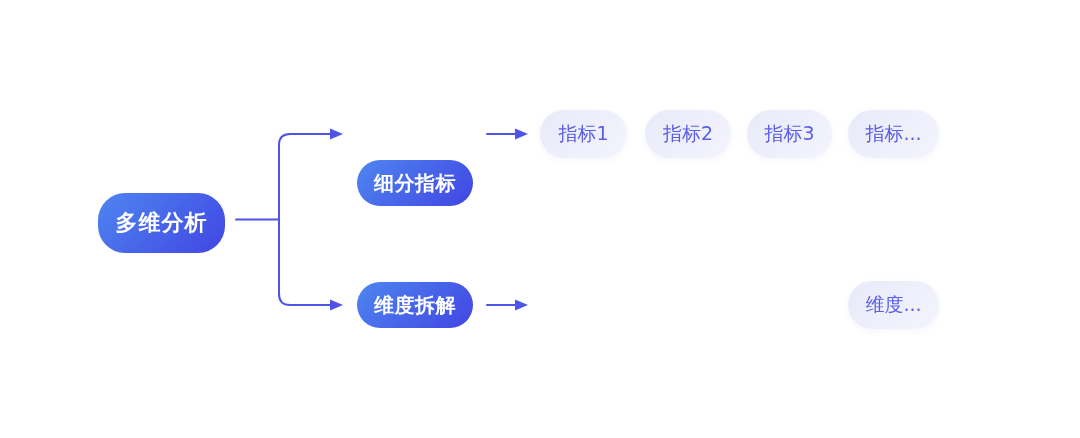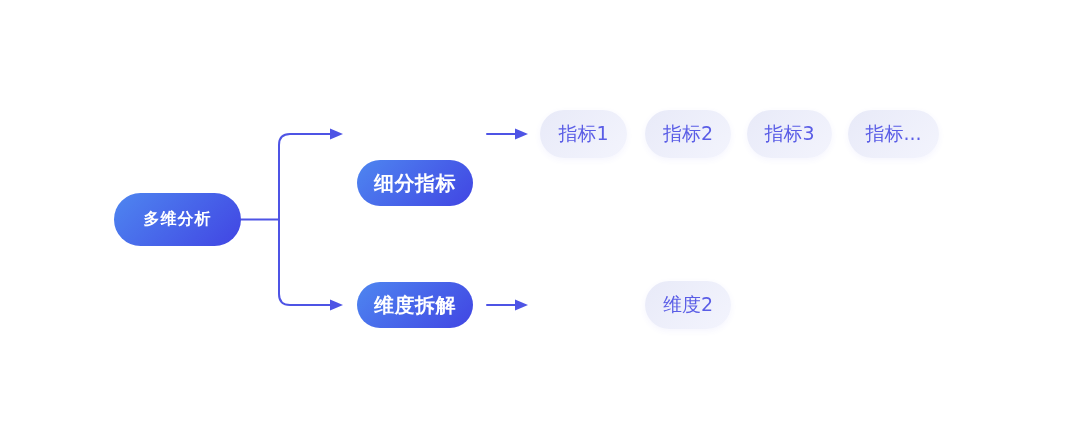--- a/index.html
+++ b/index.html
@@ -28,24 +28,24 @@
     justify-content: center;
     box-sizing: border-box;
     white-space: nowrap;
   }
   .pill-blue {
     background: linear-gradient(135deg, #4E86F0 0%, #4145E3 100%);
     color: #ffffff;
     font-weight: 700;
   }
   .pill-root {
-    left: 114px; top: 193px;
-    width: 127px; height: 53px;
+    left: 98px; top: 193px;
+    width: 127px; height: 60px;
     border-radius: 27px;
-    font-size: 16px;
+    font-size: 22px;
     letter-spacing: 1px;
   }
   .pill-branch {
     width: 116px; height: 46px;
     border-radius: 23px;
     font-size: 20px;
     letter-spacing: 0.5px;
   }
   .pill-branch-top { left: 357px; top: 128px; margin-top: 32px; }
   .pill-branch-bottom { left: 357px; top: 282px; }
@@ -103,17 +103,17 @@
   <div class="pill pill-leaf row-top leaf-3">
     <span>指标3</span>
   </div>
   <div class="pill pill-blue pill-branch pill-branch-bottom">
     <span>维度拆解</span>
   </div>
 
   <div class="pill pill-leaf row-top leaf-4">
     <span>指标...</span>
   </div>
-  <div class="pill pill-leaf row-bottom leaf-2">
-    <span>维度2</span>
+  <div class="pill pill-leaf row-bottom leaf-4">
+    <span>维度...</span>
   </div>
 
 </div>
 
 </body></html>

